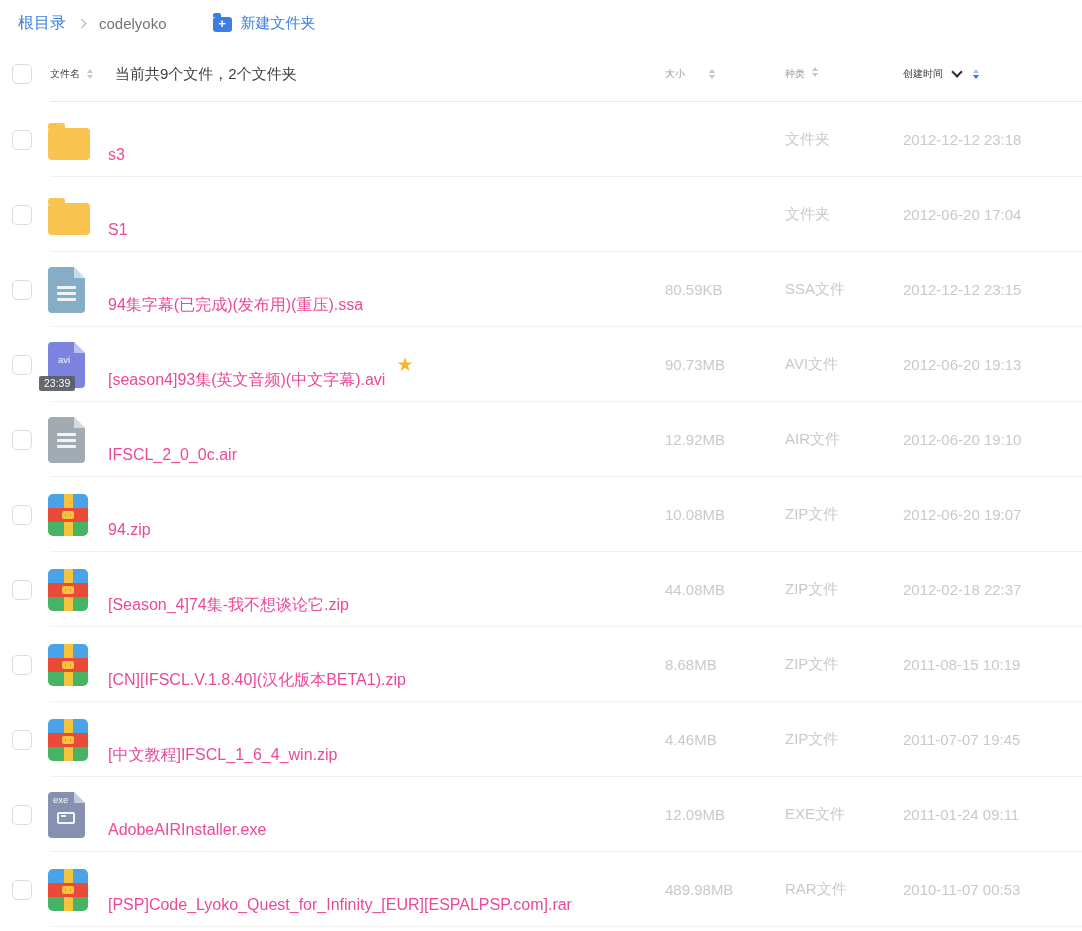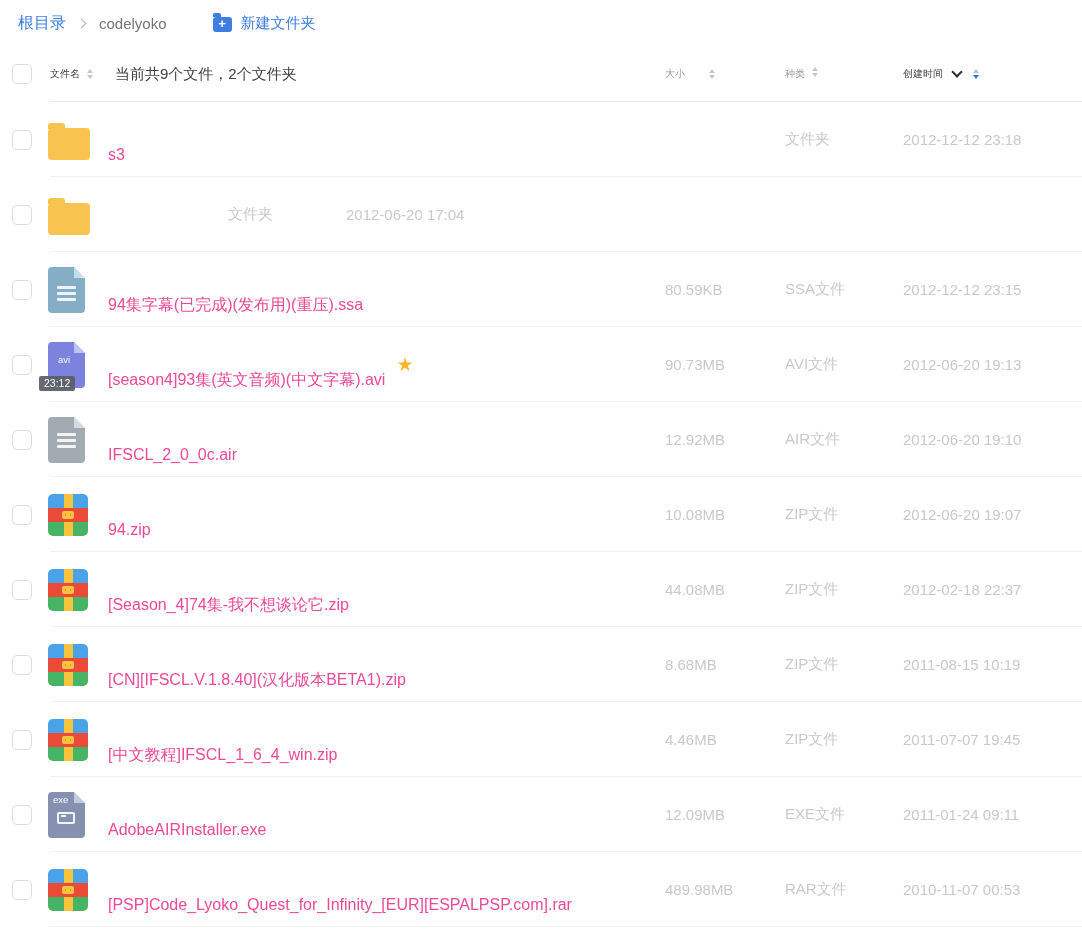--- a/index.html
+++ b/index.html
@@ -198,20 +198,24 @@
       <div class="col-icon">
         <div class="file-icon t-folder">
           
           
           
           
           
           
         </div>
       </div>
+      <div class="col-name">
+        <span class="fname">S1</span>
+
+      </div>
       <div class="col-size meta"></div>
       <div class="col-type meta">文件夹</div>
       <div class="col-date meta">2012-06-20 17:04</div>
     </div>
 
     <div class="row">
       <div class="col-check">
         <span class="checkbox"></span>
       </div>
       <div class="col-icon">
@@ -231,21 +235,21 @@
     </div>
 
     <div class="row">
       <div class="col-check">
         <span class="checkbox"></span>
       </div>
       <div class="col-icon">
         <div class="file-icon t-avi t-doc">
           <span class="ic-ext">avi</span>
 
-          <span class="ic-badge">23:12</span>
+          <span class="ic-badge">23:39</span>
         </div>
       </div>
       <div class="col-name">
         <span class="fname">[season4]93集(英文音频)(中文字幕).avi</span>
         <span class="star"></span>
       </div>
       <div class="col-size meta">90.73MB</div>
       <div class="col-type meta">AVI文件</div>
       <div class="col-date meta">2012-06-20 19:13</div>
     </div>

